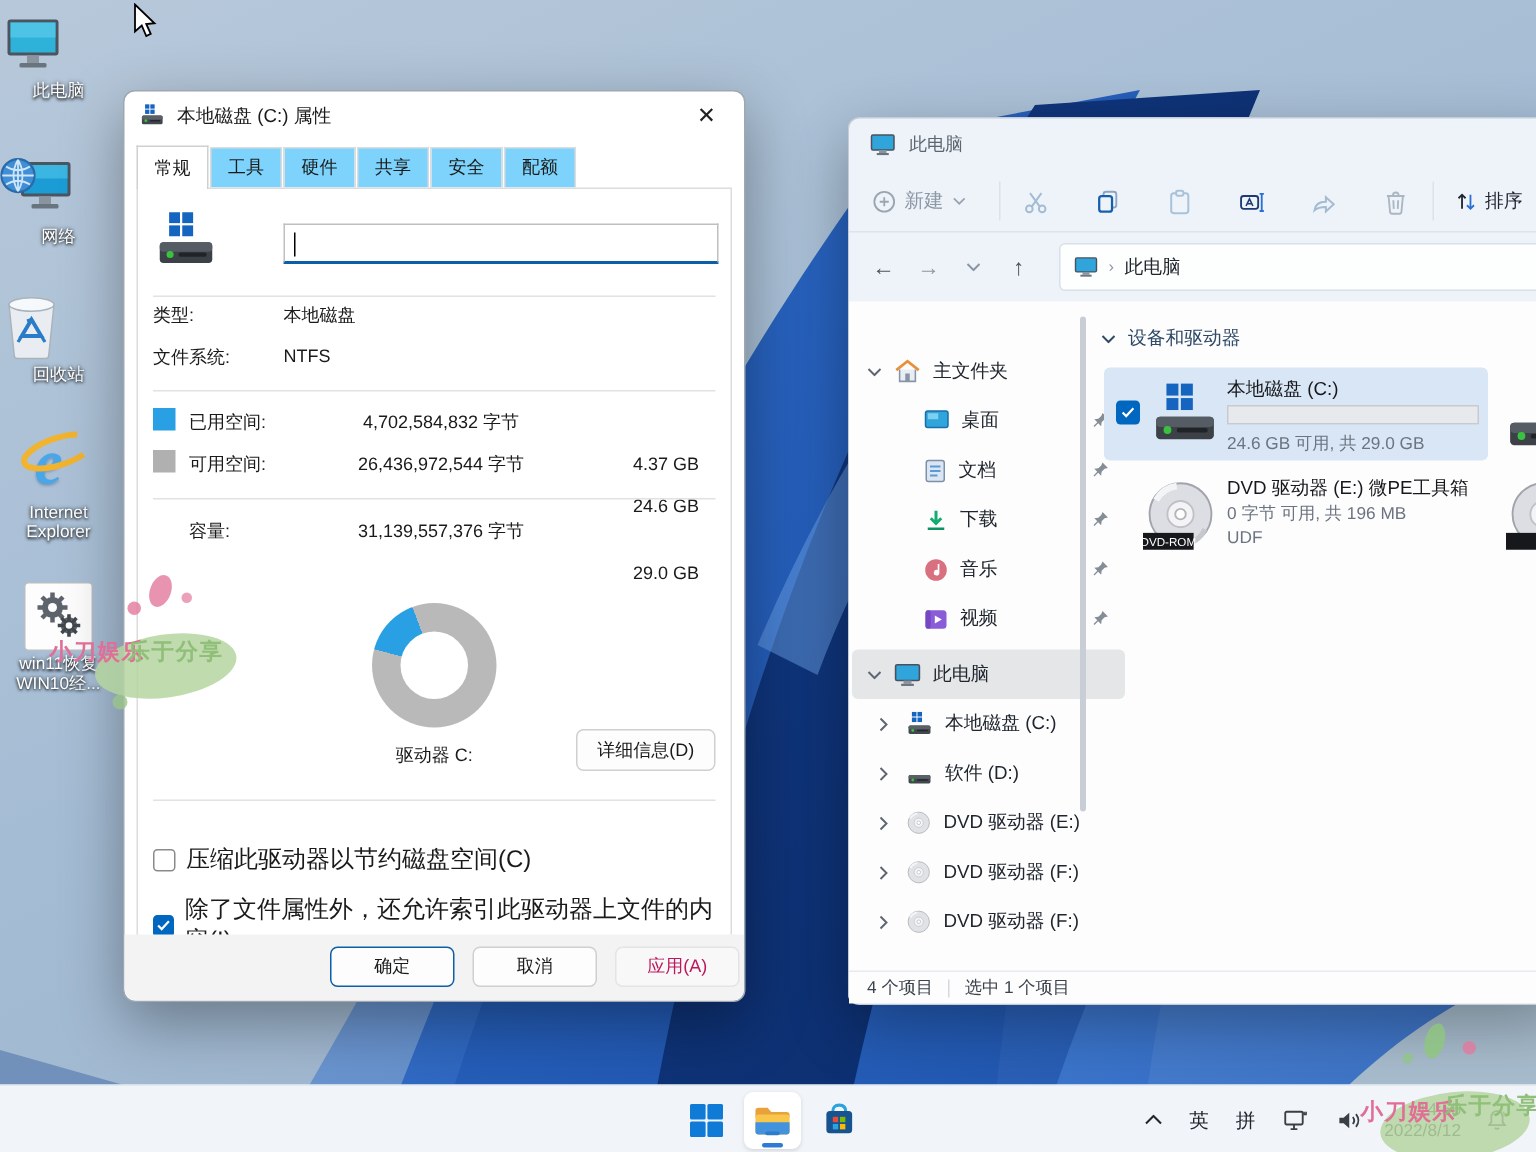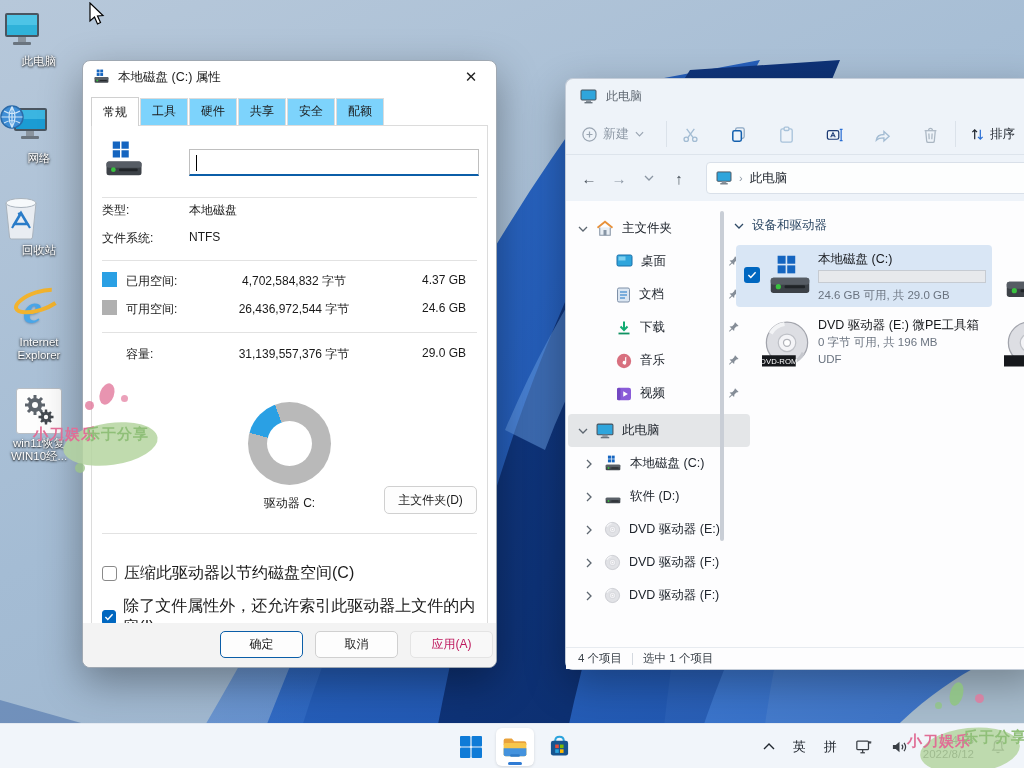--- a/index.html
+++ b/index.html
@@ -33,21 +33,21 @@
   .dlg-close { margin-left:auto; width:30px; height:24px; display:flex; align-items:center; justify-content:center; font-size:15px; color:#222; border-radius:4px; }
   .tabs { position:absolute; left:8px; top:38px; right:8px; height:26px; display:flex; align-items:flex-end; }
   .tab { padding:4px 11px 5px; font-size:12px; border:1px solid #dcdcdc; border-bottom:none; background:#7dd3fc; margin-right:1px; }
   .tab.sel { background:#fff; border-color:#d0d0d0; padding-top:6px; position:relative; top:1px; z-index:2; }
   .panel { position:absolute; left:8px; top:64px; right:8px; height:500px; background:#fff; border:1px solid #dcdcdc; }
   .hr { position:absolute; left:10px; right:10px; height:1px; background:#e2e2e2; }
   .fld-label { position:absolute; left:10px; font-size:12px; }
   .fld-label2 { position:absolute; left:34px; font-size:12px; }
   .fld-value { position:absolute; left:97px; font-size:12px; }
   .num-bytes { position:absolute; width:200px; right:93px; text-align:center; font-size:12px; }
-  .num-gb { position:absolute; width:60px; right:21px; text-align:right; font-size:12px; }
+  .num-gb { position:absolute; width:60px; right:21px; text-align:right; font-size:12px;margin-top:29px; }
   .swatch { position:absolute; left:10px; width:15px; height:15px; }
   .label-input { position:absolute; left:97px; top:23px; width:290px; height:27px; background:#fff;
                  border:1px solid #bfbfbf; border-bottom:2px solid #0b5ea8; }
   .caret { position:absolute; left:6px; top:5px; width:1px; height:16px; background:#000; }
   .donut { position:absolute; left:156px; top:276px; width:83px; height:83px; border-radius:50%; }
   .donut .hole { position:absolute; left:19px; top:19px; width:45px; height:45px; border-radius:50%; background:#fff; }
   .drive-cap { position:absolute; left:116px; top:369px; width:163px; text-align:center; font-size:12px; }
   .btn { display:flex; align-items:center; justify-content:center; font-size:12px; background:#fdfdfd;
          border:1px solid #d0d0d0; border-radius:5px; color:#1a1a1a; }
   .btn-details { position:absolute; left:292px; top:360px; width:93px; height:28px; }
@@ -72,21 +72,21 @@
   .tb-ic { position:absolute; top:10px; width:22px; height:22px; display:flex; align-items:center; justify-content:center; border-radius:4px; }
   .tb-sort { position:absolute; left:404px; top:8px; height:26px; display:flex; align-items:center; gap:5px; color:#20262e; font-size:12.5px; }
   .ex-nav { position:absolute; left:0; top:76px; right:0; height:46px; display:flex; align-items:center; }
   .nav-a { width:30px; text-align:center; font-size:15px; color:#8b96a3; }
   .nav-a.en { color:#49525c; }
   .addr { position:absolute; left:140px; top:7px; width:330px; height:32px; background:#fdfefe; border:1px solid #d9e0e9;
           border-radius:4px; display:flex; align-items:center; padding:0 9px; gap:7px; }
   .addr .crumb { font-size:12.5px; color:#20262e; }
   .addr .sep { color:#8b96a3; font-size:11px; }
   .ex-body { position:absolute; left:0; top:122px; right:0; bottom:22px; background:#fdfdfe; overflow:hidden; }
-  .sidebar { position:absolute; left:0; top:0; width:186px; bottom:0; padding-top:11px; overflow:hidden; }
+  .sidebar { position:absolute; left:0; top:0; width:186px; bottom:0; padding-top:30px; overflow:hidden; }
   .srow { height:33px; display:flex; align-items:center; font-size:12.5px; color:#20262e; position:relative; border-radius:4px; margin:0 2px; }
   .srow .exp { width:12px; margin-left:10px; color:#5d6670; }
   .srow .exp2 { width:12px; margin-left:18px; color:#5d6670; }
   .srow .ico { margin-left:6px; margin-right:8px; flex:0 0 auto; }
   .srow .txt { white-space:nowrap; overflow:hidden; }
   .srow.sel { background:#e4e6e8; }
   .srow .pin { position:absolute; right:10px; top:10px; }
   .sb-scroll { position:absolute; left:154px; top:10px; width:4px; height:330px; background:#c9ced6; border-radius:2px; }
   .main { position:absolute; left:162px; top:0; right:0; bottom:0; }
   .grp { position:absolute; left:6px; top:16px; display:flex; align-items:center; gap:8px; font-size:12.5px; color:#2f4a66; }
@@ -671,21 +671,21 @@
 
       <div class="hr" style="top:206px"></div>
       <span class="fld-label2" style="top:220px">容量:</span>
       <span class="num-bytes" style="top:220px">31,139,557,376 字节</span>
       <span class="num-gb" style="top:220px">29.0 GB</span>
 
       <div class="donut" style="background: conic-gradient(from 285deg, rgb(42, 160, 228) 0deg, rgb(42, 160, 228) 54.36deg, rgb(185, 185, 185) 54.36deg, rgb(185, 185, 185) 360deg);">
         <div class="hole"></div>
       </div>
       <span class="drive-cap">驱动器 C:</span>
-      <button class="btn btn-details">主文件夹(D)</button>
+      <button class="btn btn-details">详细信息(D)</button>
 
       <div class="hr" style="top:407px"></div>
       <div class="cbrow" style="top:437px">
         <span class="cbox"></span>
         <span>压缩此驱动器以节约磁盘空间(C)</span>
       </div>
       <div class="cbrow" style="top:470px">
         <span class="cbox on">
           <svg width="10" height="8" viewBox="0 0 12 10">
               <path d="M1.5 5 L4.5 8 L10.5 1.5" stroke="#fff" stroke-width="1.8" fill="none"></path>

